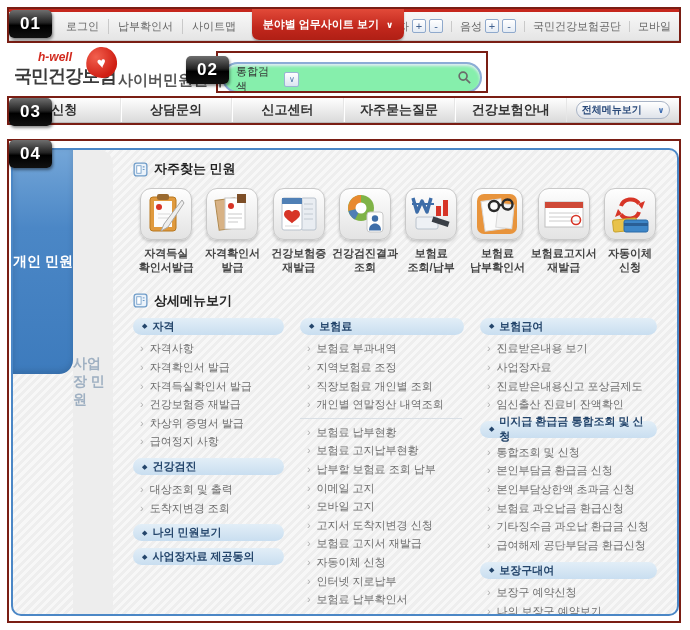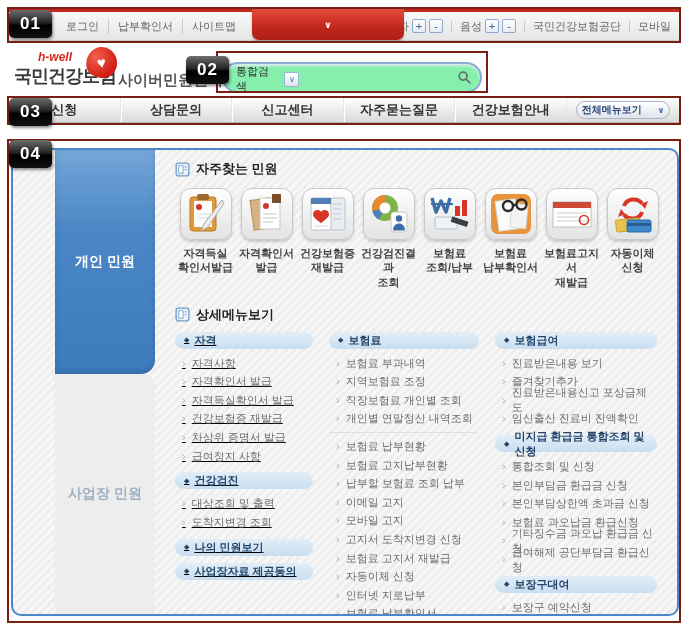--- a/index.html
+++ b/index.html
@@ -72,21 +72,21 @@
     border-right:1px solid #e6e6e6; box-shadow:1px 0 0 #fff inset; }
   .all-menu-btn { width:94px; height:18px; margin:0 9px; border:1px solid #a9b4c6; border-radius:9px;
     background:linear-gradient(#fff,#dfe3ea); font-size:10px; font-weight:bold; color:#2a4a7a;
     display:flex; align-items:center; justify-content:center; gap:16px; cursor:pointer; }
   .all-menu-btn .chev { font-size:8px; color:#3a6ab0; }
 
   
   .main-box { position:absolute; left:11px; top:148px; width:668px; height:468px;
     border:2px solid #4b87c6; border-radius:10px; overflow:hidden; display:flex;
     background:repeating-linear-gradient(135deg,#f7f7f7 0 3px,#eeeeee 3px 6px); }
-  .sidebar { width:100px; display:flex; flex-direction:column; flex-shrink:0;margin-left:42px; }
+  .sidebar { width:100px; display:flex; flex-direction:row; flex-shrink:0; }
   .side-tab { display:flex; align-items:center; justify-content:center;
     font-size:14px; font-weight:bold; cursor:pointer; }
   .side-personal { height:224px; color:#fff; border-radius:0 0 14px 0;
     background:linear-gradient(#74a6d8,#4b87c6 35%,#3d7bbd);
     box-shadow:inset 0 -3px 6px rgba(0,0,0,.12); }
   .side-business { flex:1; color:#9fb0c2; background:#ededed; border-radius:0 14px 0 0; }
   .content { flex:1; padding:10px 14px 0 20px; }
 
   .sec-title { display:flex; align-items:center; gap:6px; font-size:13px; font-weight:bold; color:#222; }
   .sec-title svg { width:15px; height:15px; }
@@ -95,21 +95,21 @@
   .freq-item { flex:1; text-align:center; cursor:pointer; }
   .freq-icon { width:52px; height:52px; margin:0 auto; border-radius:11px;
     background:linear-gradient(#fefefe,#e3e3e3); border:1px solid #c9c9c9;
     box-shadow:0 2px 3px rgba(0,0,0,.18); display:flex; align-items:center; justify-content:center; }
   .freq-icon svg { width:44px; height:44px; }
   .freq-label { margin-top:6px; font-size:11px; font-weight:bold; color:#444; line-height:1.3; }
 
   .detail-title { margin-top:17px; }
   .menu-row { display:flex; margin-top:8px; }
   .menu-col { padding-right:16px; }
-  .menu-col-0 { flex:0.92;text-decoration:underline; } .menu-col-1 { flex:1; } .menu-col-2 { flex:1.08; padding-right:6px; }
+  .menu-col-0 { flex:0.92; } .menu-col-1 { flex:1; } .menu-col-2 { flex:1.08; padding-right:6px; }
   .menu-header { background:linear-gradient(#e2eef7,#c9def0); border-radius:9px; height:17px;
     display:flex; align-items:center; gap:5px; padding:0 9px; margin:7px 0 5px;
     font-size:11px; font-weight:bold; color:#24456b; cursor:pointer; }
   .menu-header:first-child { margin-top:0; }
   .menu-header .bullet { font-size:7px; }
   .menu-item { display:flex; align-items:center; gap:6px; height:18.6px;
     font-size:11px; color:#6e6e6e; padding-left:7px; cursor:pointer; }
   .menu-item .ibullet { color:#b0b0b0; font-size:11px; line-height:1; }
   .menu-divider { border-top:1px solid #d9dfe5; margin:4px 2px 4px 0; }
 </style>
@@ -133,20 +133,21 @@
       <span class="pm-box">+</span>
       <span class="pm-box">-</span>
       <span class="tb-sep"></span>
 
     <span class="txt">국민건강보험공단</span>
         <span class="tb-sep"></span>
         <span class="txt">모바일</span>
       </div>
   </div>
   <div class="site-btn">
+    <span>분야별 업무사이트 보기</span>
     <span class="chev">∨</span>
   </div>
 
   <div class="logo-area">
     <div class="logo-hwell">h-well</div>
     <div class="logo-title">국민건강보험</div>
   </div>
   <div class="heart">♥</div>
   <div class="center-title">사이버민원센터</div>
 
@@ -447,21 +448,21 @@
             <div class="menu-header">
               <span class="bullet">◆</span>
               <span>보험급여</span>
             </div>
             <div class="menu-item">
               <span class="ibullet">›</span>
               <span>진료받은내용 보기</span>
             </div>
             <div class="menu-item">
               <span class="ibullet">›</span>
-              <span>즐겨찾기추가</span>
+              <span>사업장자료</span>
             </div>
             <div class="menu-item">
               <span class="ibullet">›</span>
               <span>진료받은내용신고 포상금제도</span>
             </div>
             <div class="menu-item">
               <span class="ibullet">›</span>
               <span>임신출산 진료비 잔액확인</span>
             </div>
             <div class="menu-header">

